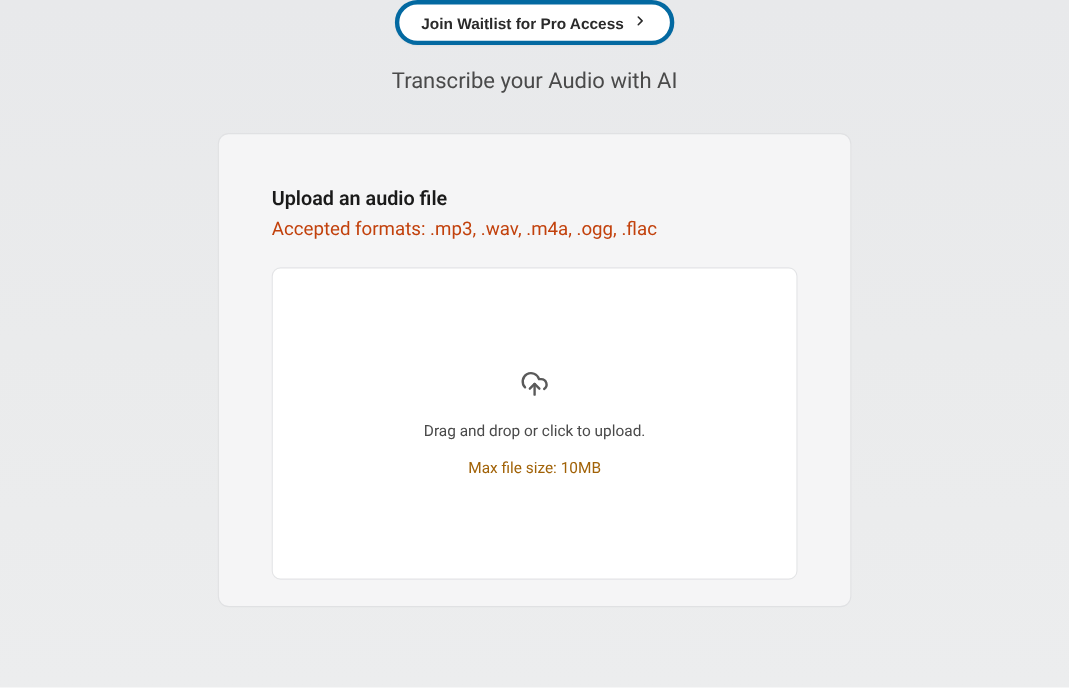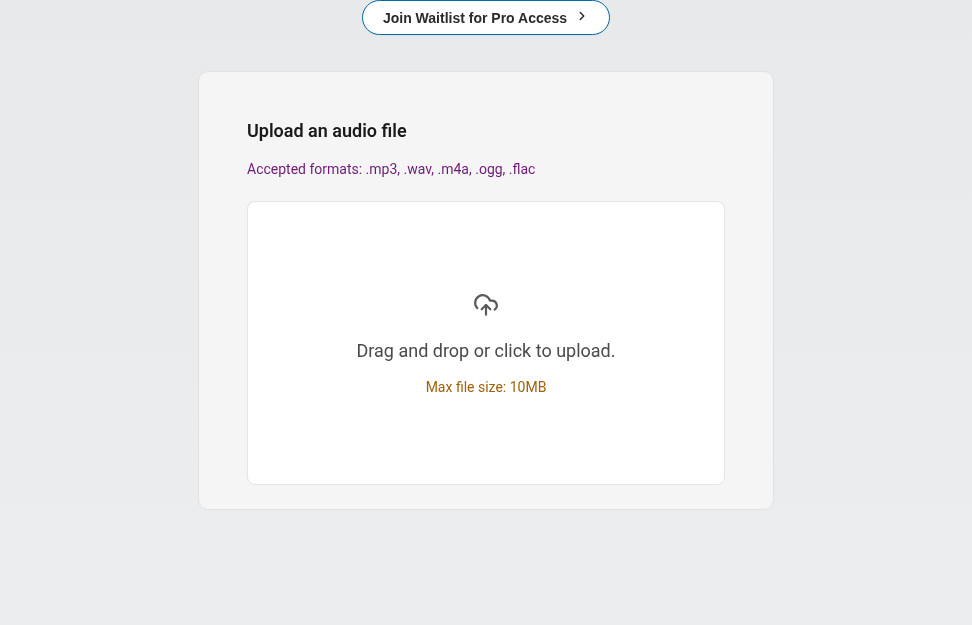--- a/index.html
+++ b/index.html
@@ -19,21 +19,21 @@
     .container {
       display: flex;
       flex-direction: column;
       align-items: center;
       width: 100%;
     }
     
     .waitlist-button {
       margin-top: 0;
       background: #ffffff;
-      border: 1px solid #0369a1;
+      border: 4px solid #0369a1;
       border-radius: 999px;
       padding: 8px 20px;
       display: inline-flex;
       align-items: center;
       gap: 8px;
       font-size: 14px;
       font-weight: 600;
       color: #2a2a2a;
       cursor: pointer;
       box-shadow: 0 1px 2px rgba(0,0,0,0.04);
@@ -68,23 +68,23 @@
       padding: 48px 48px 24px 48px;
     }
     
     .card-title {
       font-size: 18px;
       font-weight: 600;
       color: #1a1a1a;
     }
     
     .card-subtitle {
-      margin-top: 20px;
-      font-size: 14px;
-      color: #701a75;
+      margin-top: 8px;
+      font-size: 17px;
+      color: #c2410c;
     }
     
     .dropzone {
       margin-top: 24px;
       background: #ffffff;
       border: 1px solid #e3e4e6;
       border-radius: 8px;
       height: 284px;
       display: flex;
       flex-direction: column;
@@ -94,21 +94,21 @@
     }
     
     .dropzone svg {
       width: 26px;
       height: 26px;
       color: #5a5a5a;
       margin-bottom: 18px;
     }
     
     .dropzone-text {
-      font-size: 18px;
+      font-size: 14px;
       color: #4a4a4a;
       margin-bottom: 18px;
     }
     
     .dropzone-subtext {
       font-size: 14px;
       color: #a16207;
     }
   </style>
 </head>
@@ -119,20 +119,21 @@
   <button class="waitlist-button">
     <span>Join Waitlist for Pro Access</span>
     <span>
       <svg viewBox="0 0 24 24" fill="none" stroke="currentColor" stroke-width="2.5" stroke-linecap="round" stroke-linejoin="round">
         <polyline points="9 18 15 12 9 6"></polyline>
       </svg>
     </span>
   </button>
 
 
+  <p class="subtitle">Transcribe your Audio with AI</p>
 
   <div class="card">
     <h2 class="card-title">Upload an audio file</h2>
     <p class="card-subtitle">Accepted formats: .mp3, .wav, .m4a, .ogg, .flac</p>
 
     <div class="dropzone">
       <span>
         <svg viewBox="0 0 24 24" fill="none" stroke="currentColor" stroke-width="2" stroke-linecap="round" stroke-linejoin="round">
           <path d="M4 14.899A7 7 0 1 1 15.71 8h1.79a4.5 4.5 0 0 1 2.5 8.242"></path>
           <path d="M12 12v9"></path>

